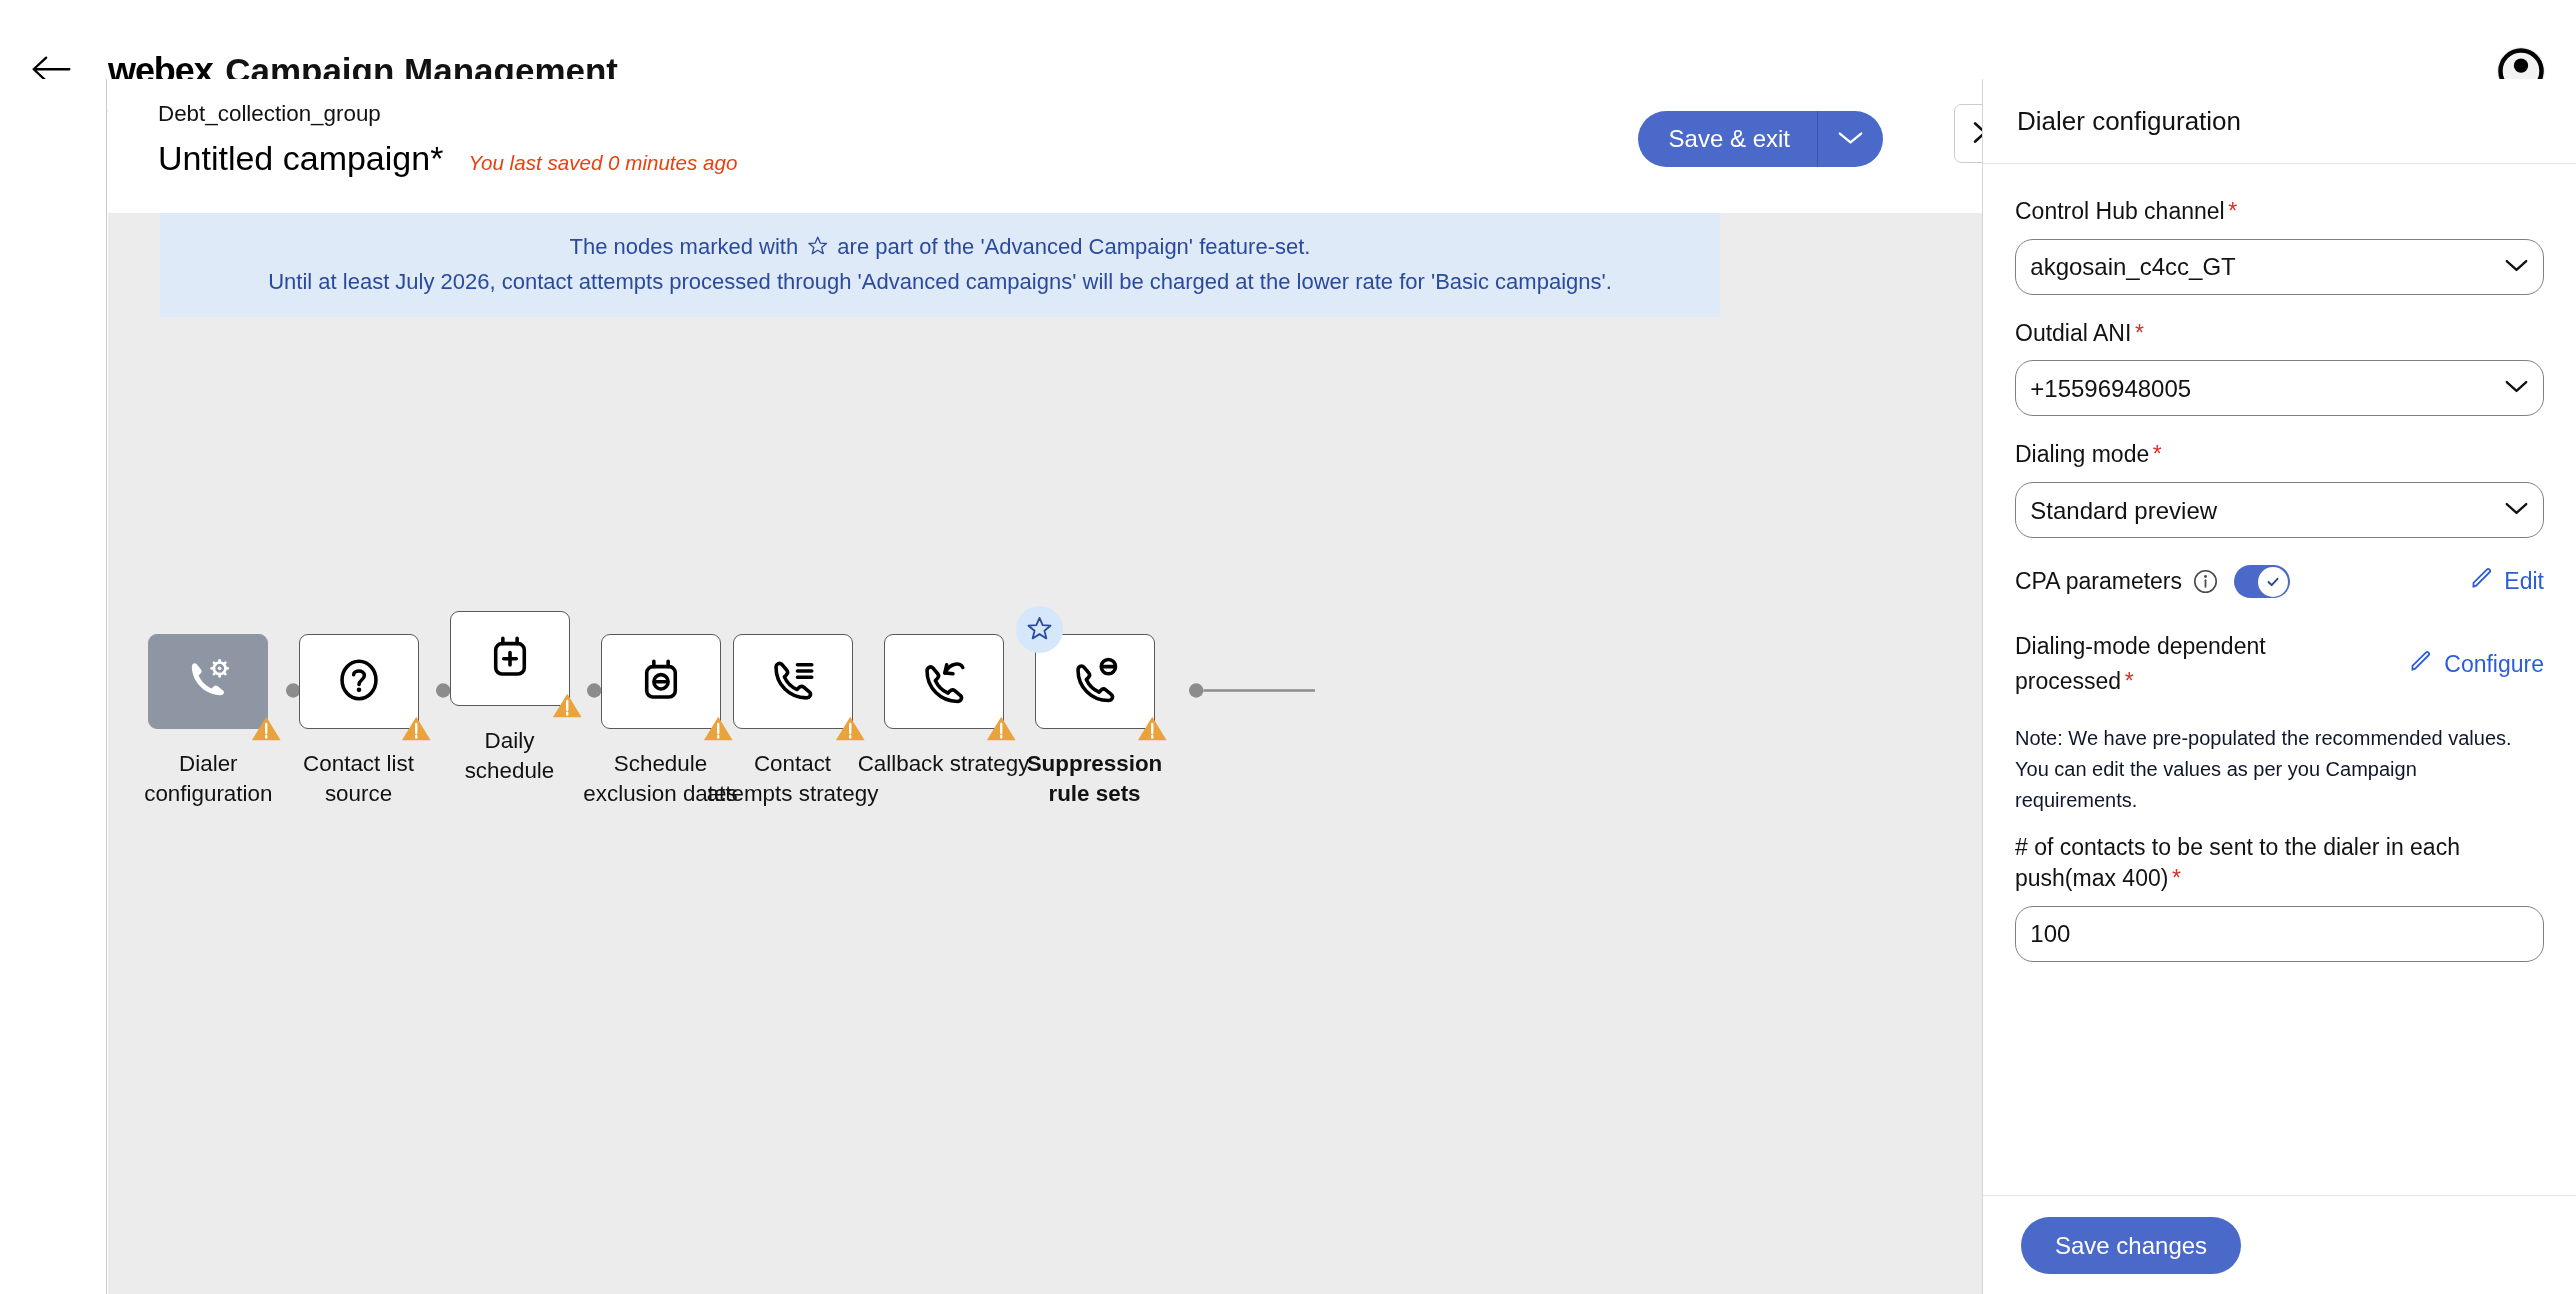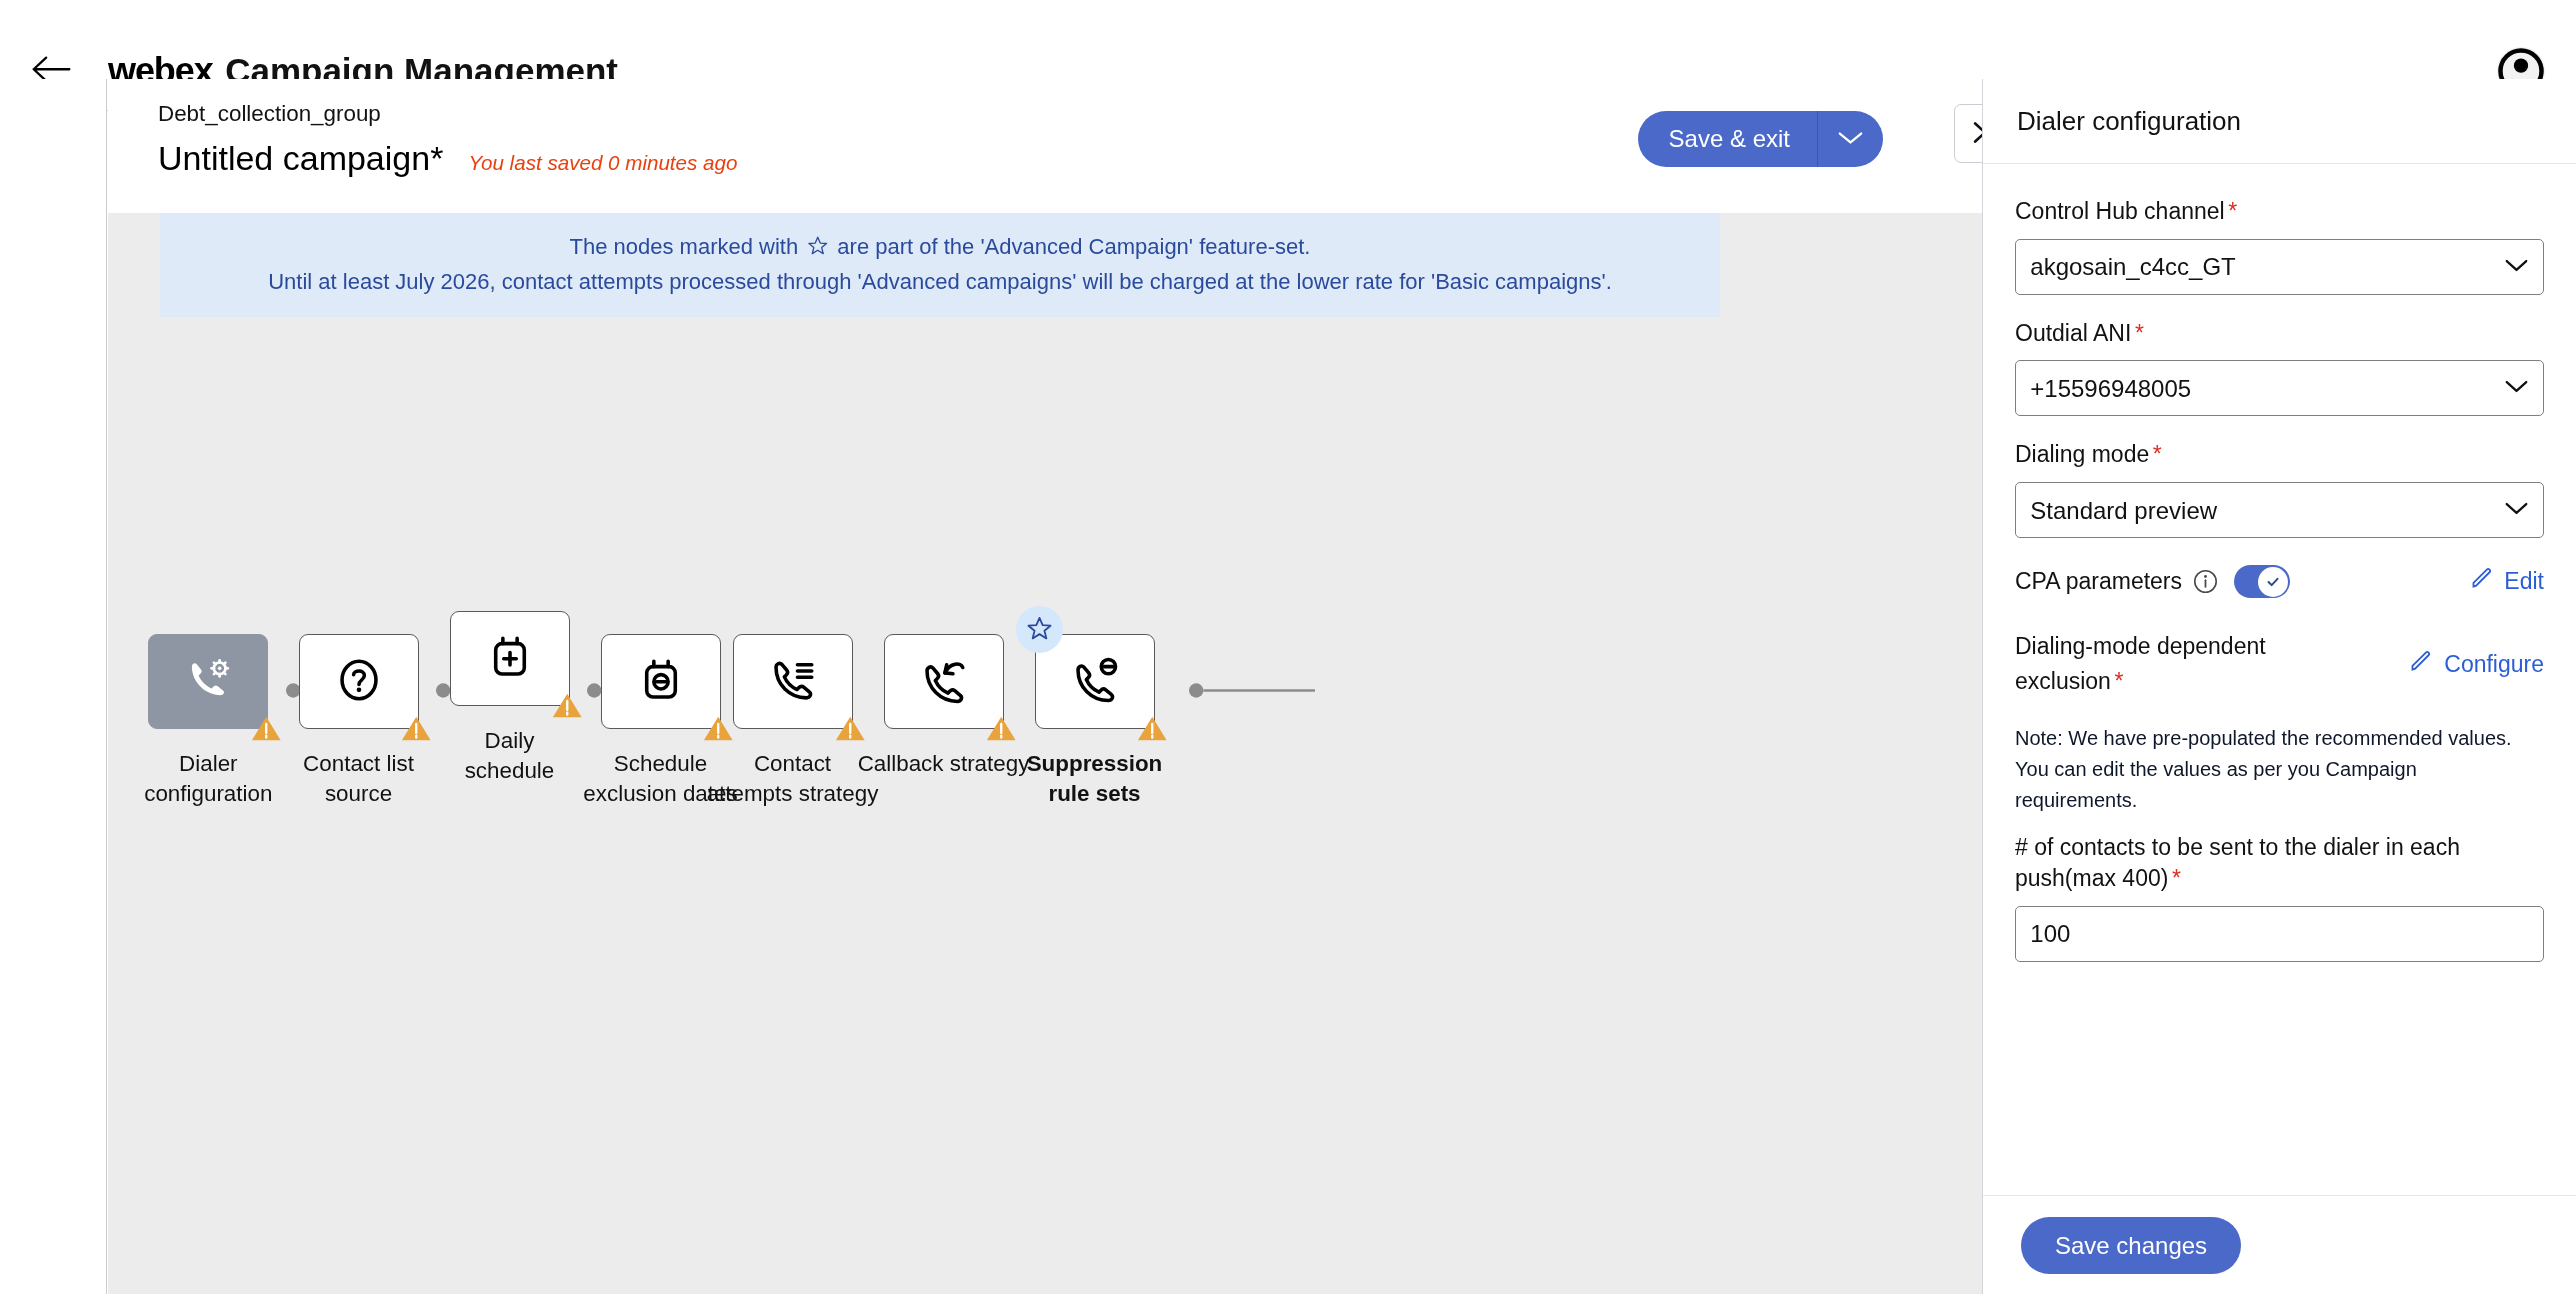--- a/index.html
+++ b/index.html
@@ -132,21 +132,21 @@
   .panel-body { flex: 1; padding: 32px 32px 0 32px; overflow: hidden; }
 
   .field { margin-bottom: 23px; }
   .field-label {
     font-size: 23px; color: #121212; margin-bottom: 11.7px; line-height: 1.35;
   }
   .req { color: #d93025; margin-left: 3.6px; }
   .select-wrap { position: relative; }
   select, input[type="text"] {
     width: 100%; height: 56px; font-size: 24px; color: #121212;
-    border: 0.9px solid #7f7f7f; border-radius: 5px;
+    border: 0.9px solid #7f7f7f; border-radius: 18px;
     padding: 0 47px 0 14.3px; background: #fff;
     font-family: "Liberation Sans", sans-serif;
     appearance: none; -webkit-appearance: none;
   }
   input[type="text"] { padding-right: 14.3px; }
   .sel-caret {
     position: absolute; right: 16px; top: 50%; transform: translateY(-50%);
     pointer-events: none;
   }
 
@@ -573,21 +573,21 @@
               </svg>
           </span>
           <span>Edit</span>
         </span>
       </div>
 
       <div class="dmp-row">
         <div class="dmp-label">
           <div>Dialing-mode dependent</div>
           <div>
-            <span>exclusion</span><span class="req">*</span>
+            <span>processed</span><span class="req">*</span>
           </div>
         </div>
         <span class="link-action">
           <span>
             <svg width="25" height="25" viewBox="0 0 28 28">
                 <path d="M5 23 L8 22 L23 7 A2.1 2.1 0 0 0 20 4 L5 19 Z" fill="none" stroke="#2b5ed6" stroke-width="2"></path>
               </svg>
           </span>
           <span>Configure</span>
         </span>

